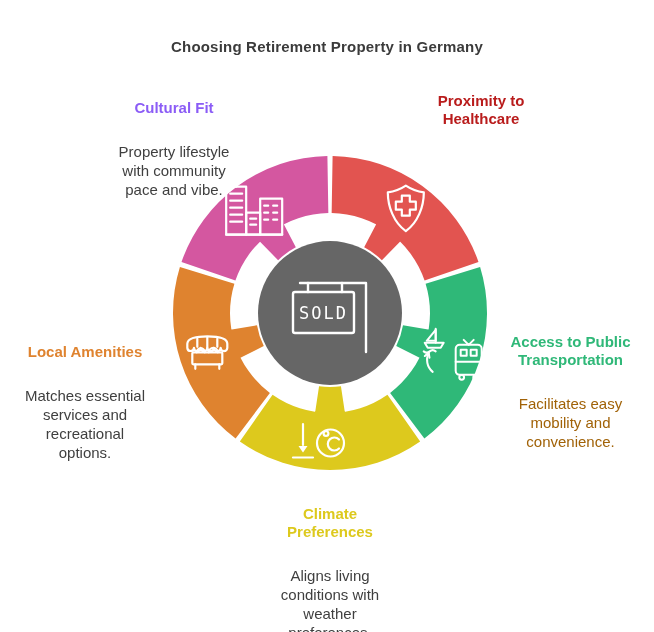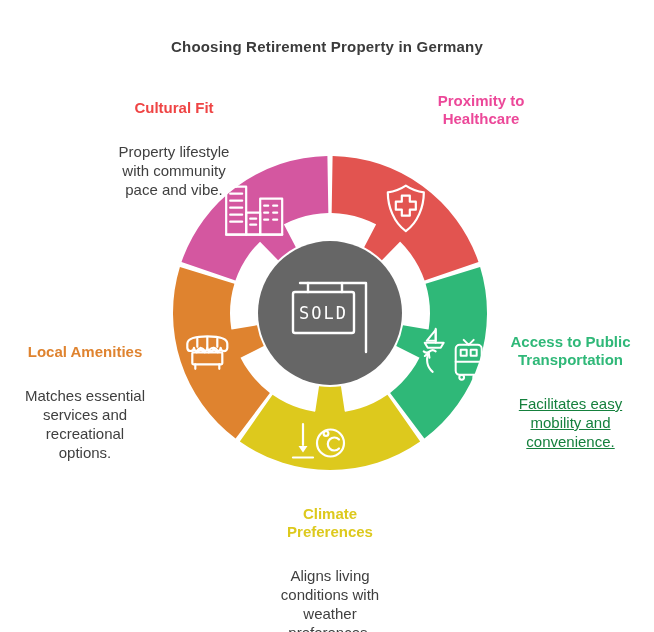--- a/index.html
+++ b/index.html
@@ -99,28 +99,28 @@
 
     <g stroke="#ffffff" stroke-width="2.4" fill="none" stroke-linecap="round" stroke-linejoin="round">
       <path d="M300,283 H366 V352"></path>
       <path d="M308,283 V292 M342,283 V292"></path>
       <rect x="293" y="292" width="61" height="41" rx="2"></rect>
       <text x="323.5" y="319" fill="#ffffff" stroke="none" font-size="17" letter-spacing="2" text-anchor="middle" font-family="&quot;DejaVu Sans Mono&quot;, monospace">SOLD</text>
     </g>
   </svg>
 
   <div class="callout pos-top-right">
-    <div class="callout-title" style="color: #ec4899;">Proximity to
+    <div class="callout-title" style="color: #b91c1c;">Proximity to
 Healthcare</div>
   </div>
 
   <div class="callout pos-right">
     <div class="callout-title" style="color: rgb(47, 184, 120);">Access to Public
 Transportation</div>
-    <div class="callout-desc" style="color: #15803d; text-decoration: underline;">Facilitates easy
+    <div class="callout-desc" style="color: #a16207;">Facilitates easy
 mobility and
 convenience.</div>
   </div>
 
   <div class="callout pos-bottom">
     <div class="callout-title" style="color: rgb(221, 201, 29);">Climate
 Preferences</div>
     <div class="callout-desc" style="color: rgb(63, 63, 63);">Aligns living
 conditions with
 weather
@@ -129,19 +129,19 @@
 
   <div class="callout pos-left">
     <div class="callout-title" style="color: rgb(223, 131, 47);">Local Amenities</div>
     <div class="callout-desc" style="color: rgb(63, 63, 63);">Matches essential
 services and
 recreational
 options.</div>
   </div>
 
   <div class="callout pos-top-left">
-    <div class="callout-title" style="color: #ef4444;">Cultural Fit</div>
+    <div class="callout-title" style="color: #8b5cf6;">Cultural Fit</div>
     <div class="callout-desc" style="color: rgb(63, 63, 63);">Property lifestyle
 with community
 pace and vibe.</div>
   </div>
 
 </div>
 
 </body></html>

